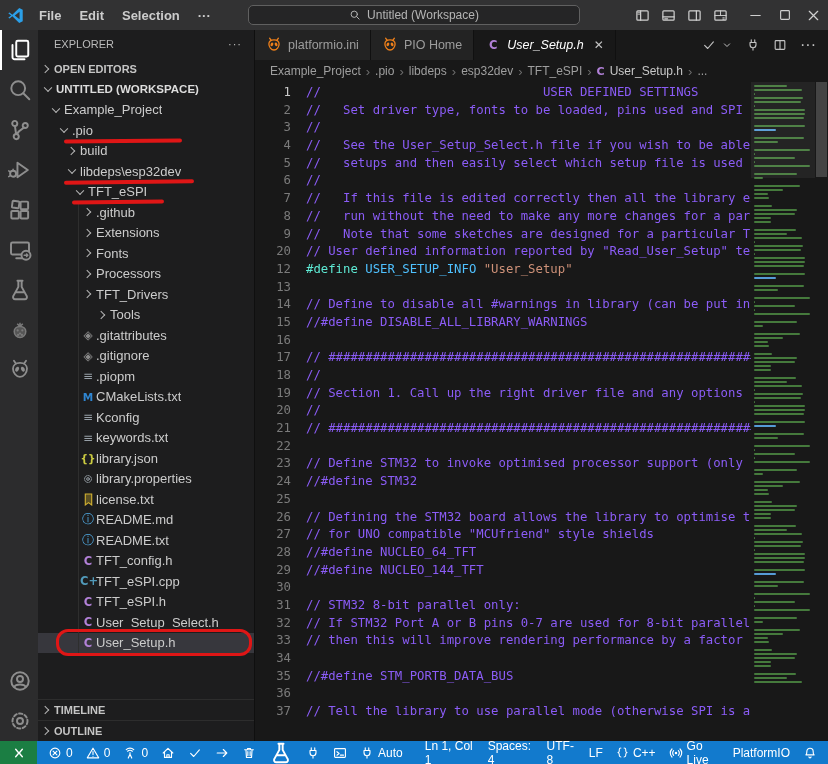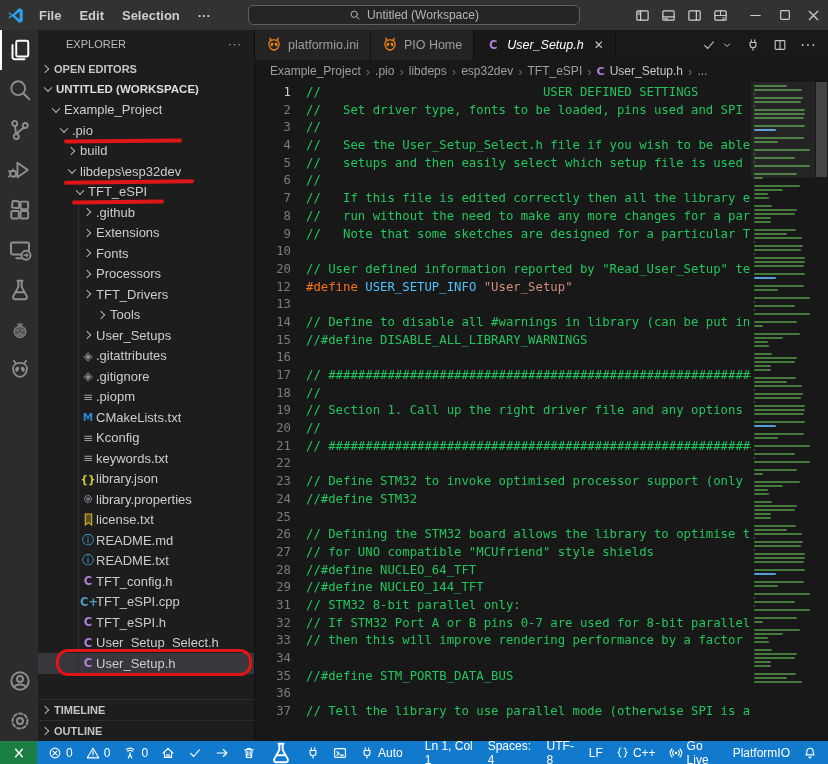--- a/index.html
+++ b/index.html
@@ -26,21 +26,21 @@
   
   .activitybar { width:38px; background:#2c2c2d; display:flex; flex-direction:column; align-items:stretch; flex:none; }
   .act-item { height:40px; display:flex; align-items:center; justify-content:center; color:#8e8e8e;
     border-left:2px solid transparent; cursor:pointer; }
   .act-item.active { color:#ffffff; border-left-color:#ffffff; }
   .act-spacer { flex:1; }
 
   
   .sidebar { width:217px; background:#1d1d1e; flex:none; display:flex; flex-direction:column;
     border-right:1px solid #0f0f0f; position:relative; color:#cccccc; }
-  .sb-header { height:28px; display:flex; align-items:center; padding:0 12px 0 28px; font-size:11px;
+  .sb-header { height:28px; display:flex; align-items:center; padding:0 12px 0 16px; font-size:11px;
     color:#bbbbbb; flex:none; }
   .sb-header .more { margin-left:auto; color:#bbbbbb; letter-spacing:1px; cursor:pointer; }
   .sb-section { height:21px; display:flex; align-items:center; font-size:11px; font-weight:700;
     color:#c5c5c5; flex:none; cursor:pointer; }
   .sb-section.bordered { border-top:1px solid #2d2d2d; }
   .tree { flex:1; overflow:hidden; position:relative; }
 
   .trow { height:20.5px; display:flex; align-items:center; font-size:13px; color:#cccccc;
     position:relative; cursor:pointer; white-space:nowrap; }
   .trow.sel { background:#37373d; }
@@ -81,21 +81,21 @@
     color:#9f9f9f; flex:none; background:#181818; white-space:nowrap; }
   .breadcrumb .sep { color:#6d6d6d; font-size:13px; }
   .bc-c { color:#b180d7; font-weight:700; font-size:11px; font-family:"DejaVu Sans",sans-serif; }
 
   .codearea { flex:1; display:flex; position:relative; overflow:hidden; background:#181818; }
   .codelines { flex:1; min-width:0; overflow:hidden; padding-top:2px; }
   .cline { display:flex; height:17.7px; line-height:17.7px; white-space:pre;
     font-family:"DejaVu Sans Mono", monospace; font-size:12.3px; }
   .lnum { width:36px; flex:none; text-align:right; color:#7b7b7b; margin-right:15px; }
   .cline.cur .lnum { color:#c9c9c9; }
-  .tok-c { color:#22c55e; } .tok-k { color:#f97316; } .tok-m { color:#4fc1ff; }
+  .tok-c { color:#8b5cf6; } .tok-k { color:#5eead4; } .tok-m { color:#4fc1ff; }
   .tok-s { color:#ce9178; } .tok-p { color:#d4d4d4; }
 
   .minimap { width:64px; flex:none; position:relative; padding-top:3px; background:#181818; }
   .mline { height:2px; margin:0 0 2px 3px; border-radius:1px; }
   .mm-viewport { position:absolute; top:0; left:0; right:0; height:96px; background:rgba(255,255,255,0.055); }
   .vscroll { width:13px; flex:none; position:relative; }
   .vthumb { position:absolute; top:0; left:1px; width:11px; height:95px; background:rgba(121,121,121,0.45); }
 
   
   .statusbar { position:absolute; bottom:0; left:0; right:0; height:23px; background:#127acd;
@@ -311,24 +311,20 @@
           <span class="twisty closed"></span>
           <span class="tlabel">Processors</span>
         </div>
         <div class="trow guide5" style="padding-left: 42px;">
           <span class="twisty closed"></span>
           <span class="tlabel">TFT_Drivers</span>
         </div>
         <div class="trow guide5" style="padding-left: 56px;">
           <span class="twisty closed"></span>
           <span class="tlabel">Tools</span>
-        </div>
-        <div class="trow guide5" style="padding-left: 42px;">
-          <span class="twisty closed"></span>
-          <span class="tlabel">User_Setups</span>
         </div>
         <div class="trow guide5" style="padding-left: 42px;">
           <span class="ficon ic-git">◈</span>
           <span class="tlabel">.gitattributes</span>
         </div>
         <div class="trow guide5" style="padding-left: 42px;">
           <span class="ficon ic-git">◈</span>
           <span class="tlabel">.gitignore</span>
         </div>
         <div class="trow guide5" style="padding-left: 42px;">
@@ -484,40 +480,40 @@
       <div class="codelines">
           <div class="cline cur"><span class="lnum">1</span><span><span class="tok-c">//                              USER DEFINED SETTINGS</span></span></div>
           <div class="cline"><span class="lnum">2</span><span><span class="tok-c">//   Set driver type, fonts to be loaded, pins used and SPI control method etc</span></span></div>
           <div class="cline"><span class="lnum">3</span><span><span class="tok-c">//</span></span></div>
           <div class="cline"><span class="lnum">4</span><span><span class="tok-c">//   See the User_Setup_Select.h file if you wish to be able to define multiple</span></span></div>
           <div class="cline"><span class="lnum">5</span><span><span class="tok-c">//   setups and then easily select which setup file is used by the compiler.</span></span></div>
           <div class="cline"><span class="lnum">6</span><span><span class="tok-c">//</span></span></div>
           <div class="cline"><span class="lnum">7</span><span><span class="tok-c">//   If this file is edited correctly then all the library example sketches should</span></span></div>
           <div class="cline"><span class="lnum">8</span><span><span class="tok-c">//   run without the need to make any more changes for a particular hardware setup!</span></span></div>
           <div class="cline"><span class="lnum">9</span><span><span class="tok-c">//   Note that some sketches are designed for a particular TFT pixel width/height</span></span></div>
-          <div class="cline"><span class="lnum">10</span><span></span></div>
           <div class="cline"><span class="lnum">20</span><span><span class="tok-c">// User defined information reported by "Read_User_Setup" test &amp; diagnostics report</span></span></div>
           <div class="cline"><span class="lnum">12</span><span><span class="tok-k">#define</span><span class="tok-p"> </span><span class="tok-m">USER_SETUP_INFO</span><span class="tok-p"> </span><span class="tok-s">"User_Setup"</span></span></div>
           <div class="cline"><span class="lnum">13</span><span></span></div>
           <div class="cline"><span class="lnum">14</span><span><span class="tok-c">// Define to disable all #warnings in library (can be put in User_Setup_Select.h)</span></span></div>
           <div class="cline"><span class="lnum">15</span><span><span class="tok-c">//#define DISABLE_ALL_LIBRARY_WARNINGS</span></span></div>
           <div class="cline"><span class="lnum">16</span><span></span></div>
           <div class="cline"><span class="lnum">17</span><span><span class="tok-c">// ##############################################################################################</span></span></div>
           <div class="cline"><span class="lnum">18</span><span><span class="tok-c">//</span></span></div>
           <div class="cline"><span class="lnum">19</span><span><span class="tok-c">// Section 1. Call up the right driver file and any options for it</span></span></div>
           <div class="cline"><span class="lnum">20</span><span><span class="tok-c">//</span></span></div>
           <div class="cline"><span class="lnum">21</span><span><span class="tok-c">// ##############################################################################################</span></span></div>
           <div class="cline"><span class="lnum">22</span><span></span></div>
           <div class="cline"><span class="lnum">23</span><span><span class="tok-c">// Define STM32 to invoke optimised processor support (only for STM32)</span></span></div>
           <div class="cline"><span class="lnum">24</span><span><span class="tok-c">//#define STM32</span></span></div>
           <div class="cline"><span class="lnum">25</span><span></span></div>
           <div class="cline"><span class="lnum">26</span><span><span class="tok-c">// Defining the STM32 board allows the library to optimise the performance</span></span></div>
           <div class="cline"><span class="lnum">27</span><span><span class="tok-c">// for UNO compatible "MCUfriend" style shields</span></span></div>
           <div class="cline"><span class="lnum">28</span><span><span class="tok-c">//#define NUCLEO_64_TFT</span></span></div>
           <div class="cline"><span class="lnum">29</span><span><span class="tok-c">//#define NUCLEO_144_TFT</span></span></div>
+          <div class="cline"><span class="lnum">30</span><span></span></div>
           <div class="cline"><span class="lnum">31</span><span><span class="tok-c">// STM32 8-bit parallel only:</span></span></div>
           <div class="cline"><span class="lnum">32</span><span><span class="tok-c">// If STM32 Port A or B pins 0-7 are used for 8-bit parallel only TFTs</span></span></div>
           <div class="cline"><span class="lnum">33</span><span><span class="tok-c">// then this will improve rendering performance by a factor of ~8x</span></span></div>
           <div class="cline"><span class="lnum">34</span></div>
           <div class="cline"><span class="lnum">35</span><span><span class="tok-c">//#define STM_PORTB_DATA_BUS</span></span></div>
           <div class="cline"><span class="lnum">36</span><span></span></div>
           <div class="cline"><span class="lnum">37</span><span><span class="tok-c">// Tell the library to use parallel mode (otherwise SPI is assumed)</span></span></div>
         </div>
       <div class="minimap">
           <div class="mm-viewport"></div>

